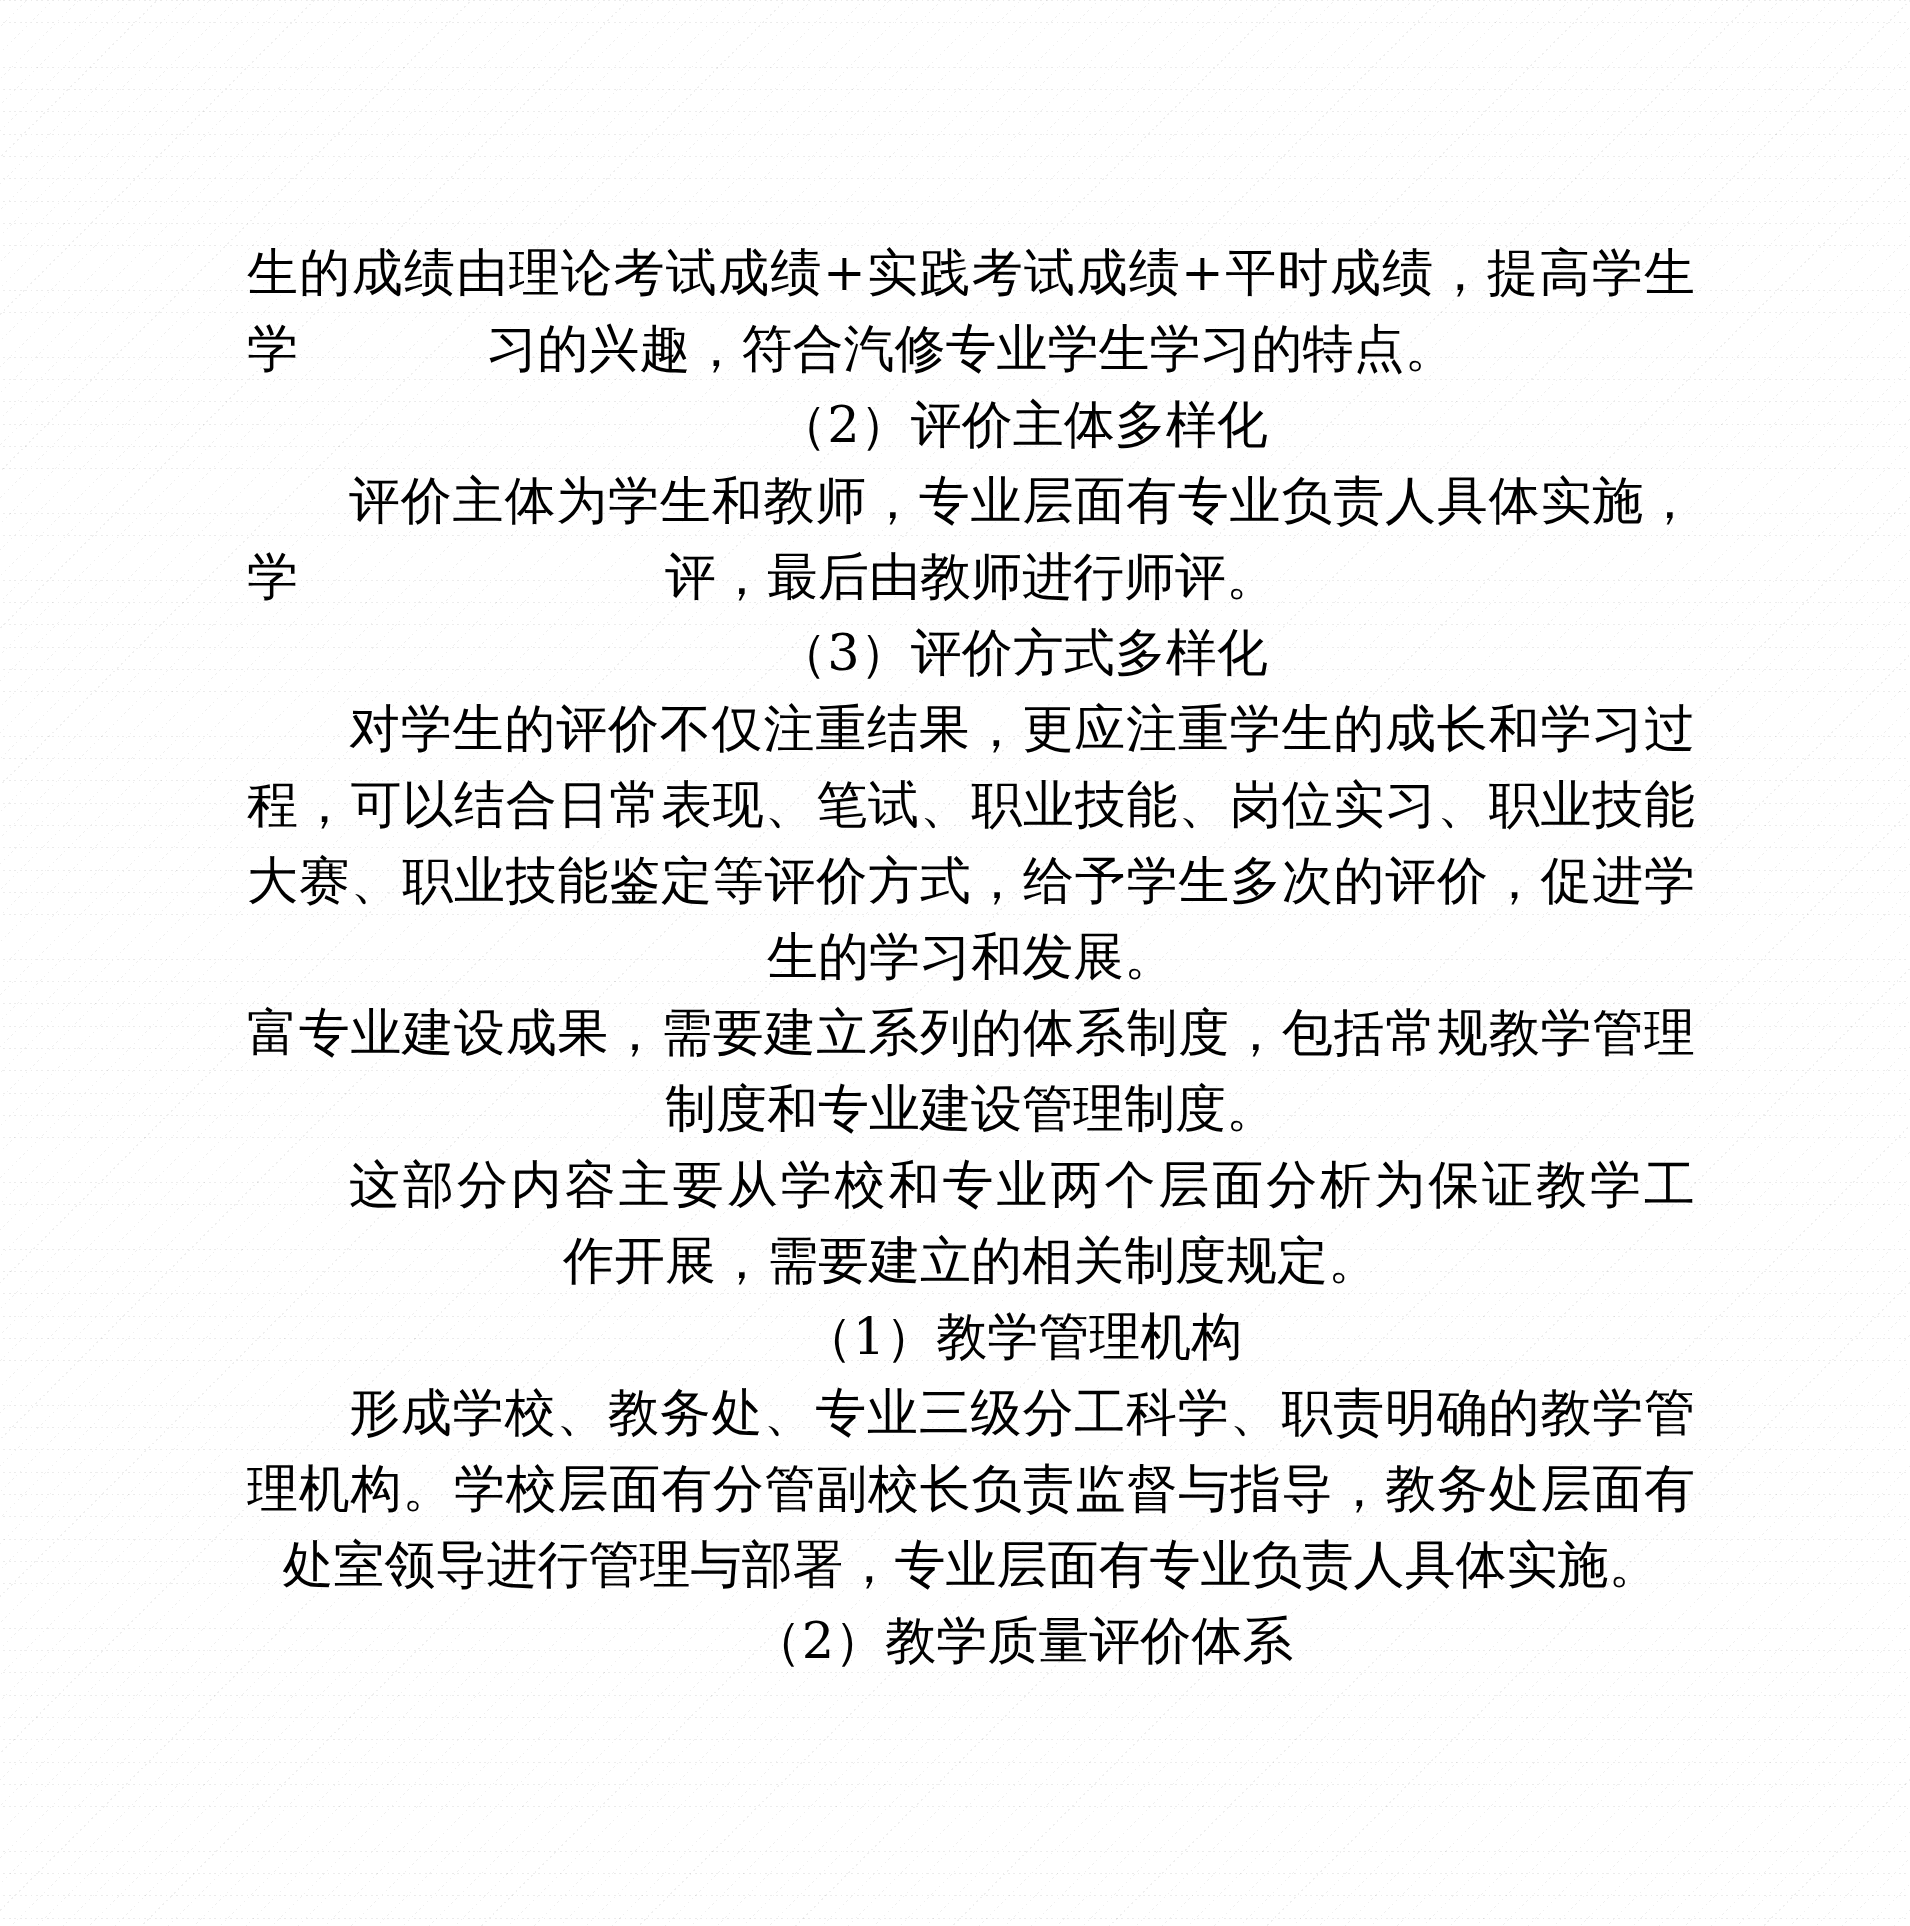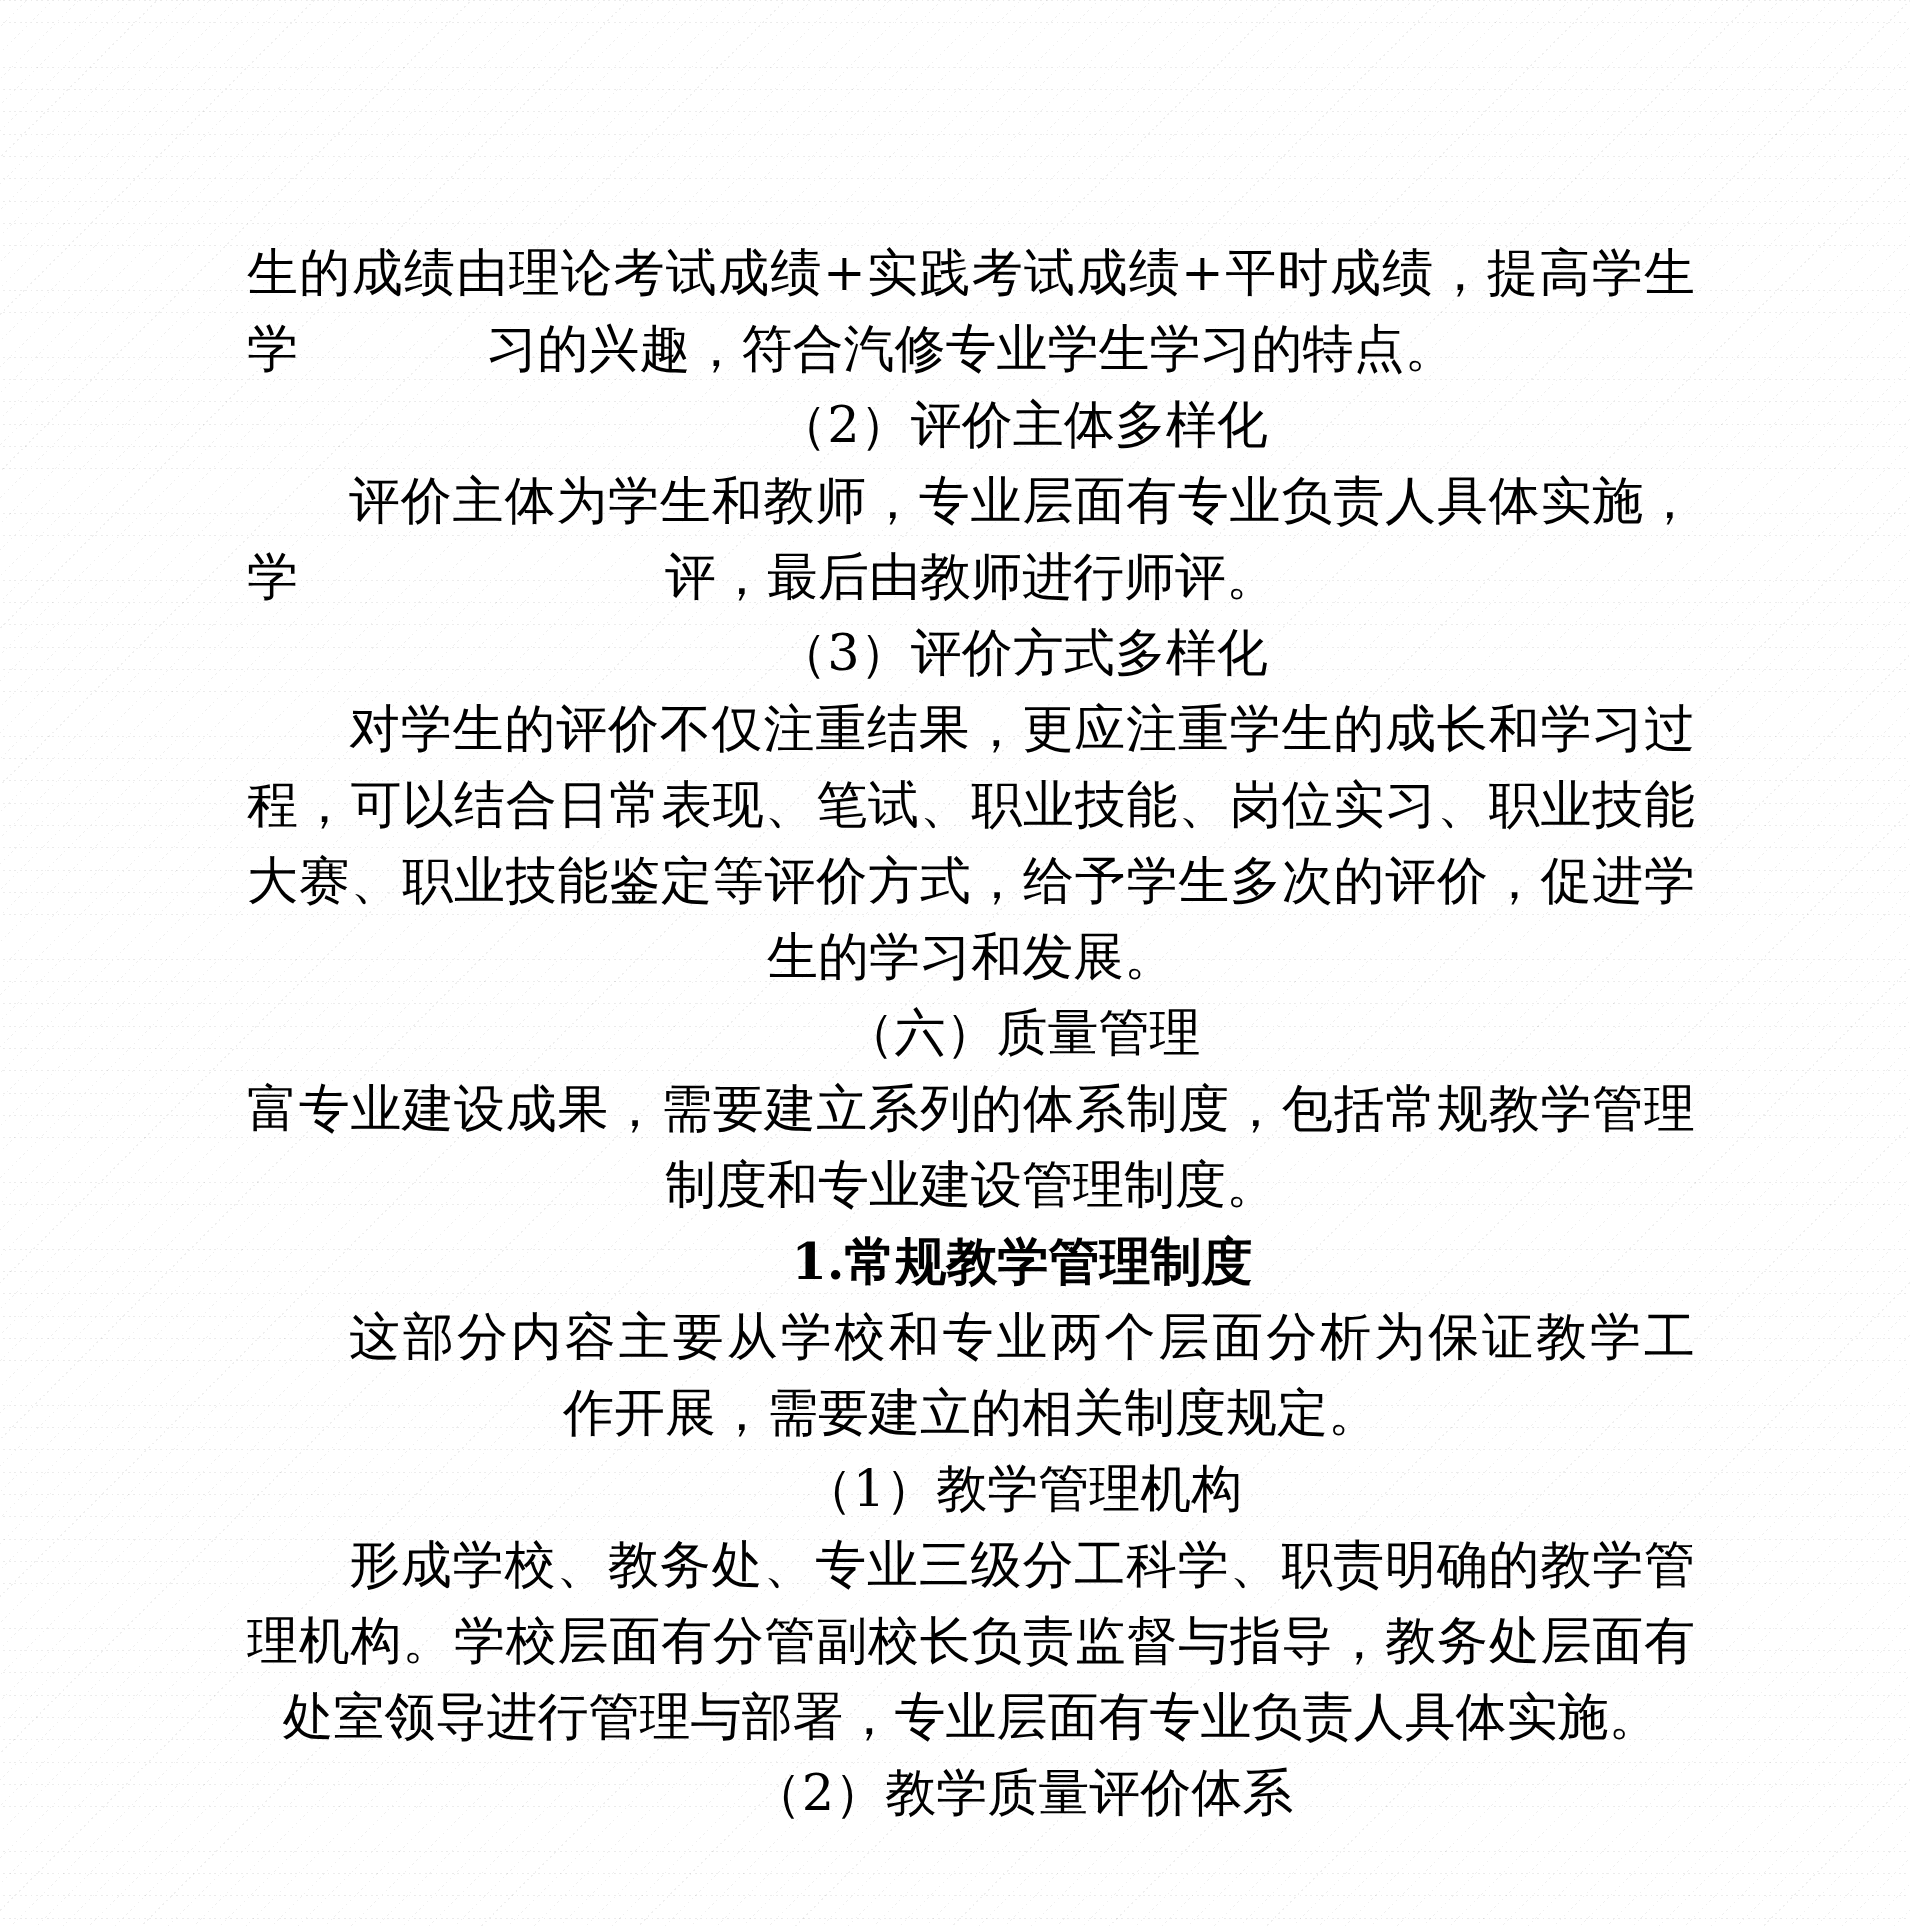--- a/index.html
+++ b/index.html
@@ -64,24 +64,22 @@
       <div class="line j">生的成绩由理论考试成绩+实践考试成绩+平时成绩，提高学生学</div>
       <div class="line">习的兴趣，符合汽修专业学生学习的特点。</div>
       <div class="line i">（2）评价主体多样化</div>
       <div class="line j i">评价主体为学生和教师，专业层面有专业负责人具体实施，学</div>
       <div class="line">评，最后由教师进行师评。</div>
       <div class="line i">（3）评价方式多样化</div>
       <div class="line j i">对学生的评价不仅注重结果，更应注重学生的成长和学习过</div>
       <div class="line j">程，可以结合日常表现、笔试、职业技能、岗位实习、职业技能</div>
       <div class="line j">大赛、职业技能鉴定等评价方式，给予学生多次的评价，促进学</div>
       <div class="line">生的学习和发展。</div>
-      <div class="line i">（六）质量管理</div>
       <div class="line j">富专业建设成果，需要建立系列的体系制度，包括常规教学管理</div>
       <div class="line">制度和专业建设管理制度。</div>
-      <div class="line i b">1.常规教学管理制度</div>
       <div class="line j i">这部分内容主要从学校和专业两个层面分析为保证教学工</div>
       <div class="line">作开展，需要建立的相关制度规定。</div>
       <div class="line i">（1）教学管理机构</div>
       <div class="line j i">形成学校、教务处、专业三级分工科学、职责明确的教学管</div>
       <div class="line j">理机构。学校层面有分管副校长负责监督与指导，教务处层面有</div>
       <div class="line">处室领导进行管理与部署，专业层面有专业负责人具体实施。</div>
       <div class="line i">（2）教学质量评价体系</div>
     </main>
 
 </div>

